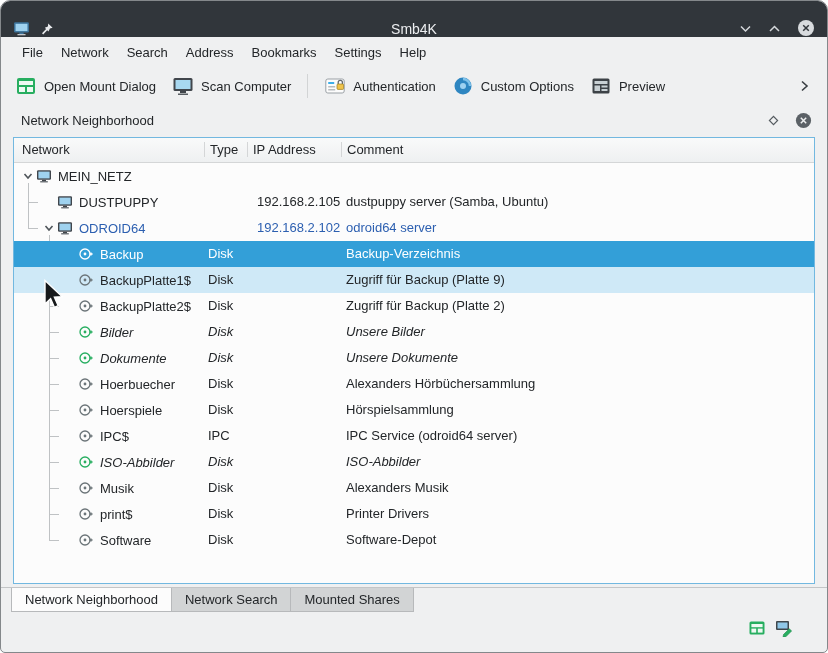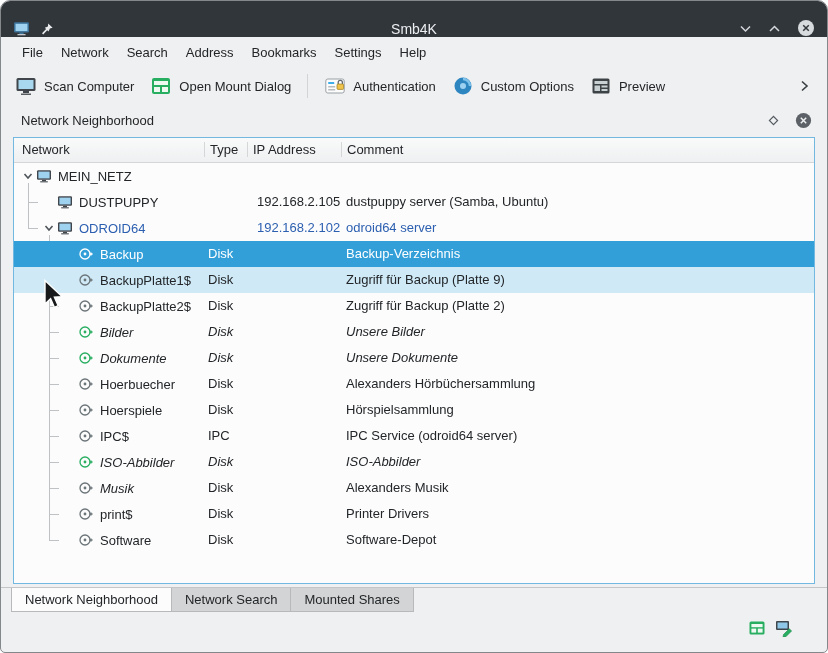--- a/index.html
+++ b/index.html
@@ -105,38 +105,38 @@
       <div class="menu-item">Bookmarks</div>
       <div class="menu-item">Settings</div>
       <div class="menu-item">Help</div>
     </div>
 
   <div class="toolbar">
     <div style="display:flex;align-items:center;gap:16px" id="toolbar-items">
         <div class="tb-item">
           <span class="tb-icon">
             <svg viewBox="0 0 22 22">
+              <rect x="2" y="3" width="18" height="16" rx="2" fill="#27ae60"></rect>
+              <rect x="4" y="6" width="14" height="4" fill="#fff" opacity=".92"></rect>
+              <rect x="4" y="12" width="6" height="5" fill="#fff" opacity=".92"></rect>
+              <rect x="12" y="12" width="6" height="5" fill="#fff" opacity=".92"></rect>
+            </svg>
+          </span>
+          <span>Open Mount Dialog</span>
+        </div>
+        <div class="tb-item">
+          <span class="tb-icon">
+            <svg viewBox="0 0 22 22">
               <rect x="1.5" y="3" width="19" height="13" rx="1.5" fill="#41464c"></rect>
               <rect x="3.5" y="5" width="15" height="9" fill="#a8d8f0"></rect>
               <rect x="8" y="16" width="6" height="2" fill="#41464c"></rect>
               <rect x="6" y="18.5" width="10" height="1.5" fill="#575c61"></rect>
             </svg>
           </span>
           <span>Scan Computer</span>
-        </div>
-        <div class="tb-item">
-          <span class="tb-icon">
-            <svg viewBox="0 0 22 22">
-              <rect x="2" y="3" width="18" height="16" rx="2" fill="#27ae60"></rect>
-              <rect x="4" y="6" width="14" height="4" fill="#fff" opacity=".92"></rect>
-              <rect x="4" y="12" width="6" height="5" fill="#fff" opacity=".92"></rect>
-              <rect x="12" y="12" width="6" height="5" fill="#fff" opacity=".92"></rect>
-            </svg>
-          </span>
-          <span>Open Mount Dialog</span>
         </div>
         <div class="tb-sep"></div>
         <div class="tb-item">
           <span class="tb-icon">
             <svg viewBox="0 0 22 22">
               <rect x="1.8" y="4" width="18.4" height="14" rx="2" fill="#fcfcfc" stroke="#9aa0a5"></rect>
               <rect x="4.2" y="7" width="6" height="2" fill="#3daee9"></rect>
               <rect x="4.2" y="11" width="7" height="1.5" fill="#b8bcbf"></rect>
               <rect x="4.2" y="14" width="7" height="1.5" fill="#b8bcbf"></rect>
               <path d="M14.2 9v-1.6a2.1 2.1 0 014.2 0V9" stroke="#636a6f" fill="none" stroke-width="1.3"></path>
@@ -425,21 +425,21 @@
                 <path d="M13 6.4v3.2" stroke="#27ae60" stroke-width="1.3"></path>
               </svg>
             </span>
             <span>ISO-Abbilder</span>
           </div>
           <div class="c-type">Disk</div>
           <div class="c-ip"></div>
           <div class="c-comment">ISO-Abbilder</div>
         </div>
         <div class="row">
-          <div class="c-name" style="padding-left: 48px; font-style: italic;">
+          <div class="c-name" style="padding-left: 48px;">
             <span class="expander"></span>
             <span class="row-icon">
               <svg viewBox="0 0 16 16">
                 <circle cx="7" cy="8" r="5" fill="none" stroke="#6b7478" stroke-width="1.3"></circle>
                 <circle cx="7" cy="8" r="1.4" fill="#6b7478"></circle>
                 <path d="M11.4 8h3.2" stroke="#6b7478" stroke-width="1.3"></path>
                 <path d="M13 6.4v3.2" stroke="#6b7478" stroke-width="1.3"></path>
               </svg>
             </span>
             <span>Musik</span>

